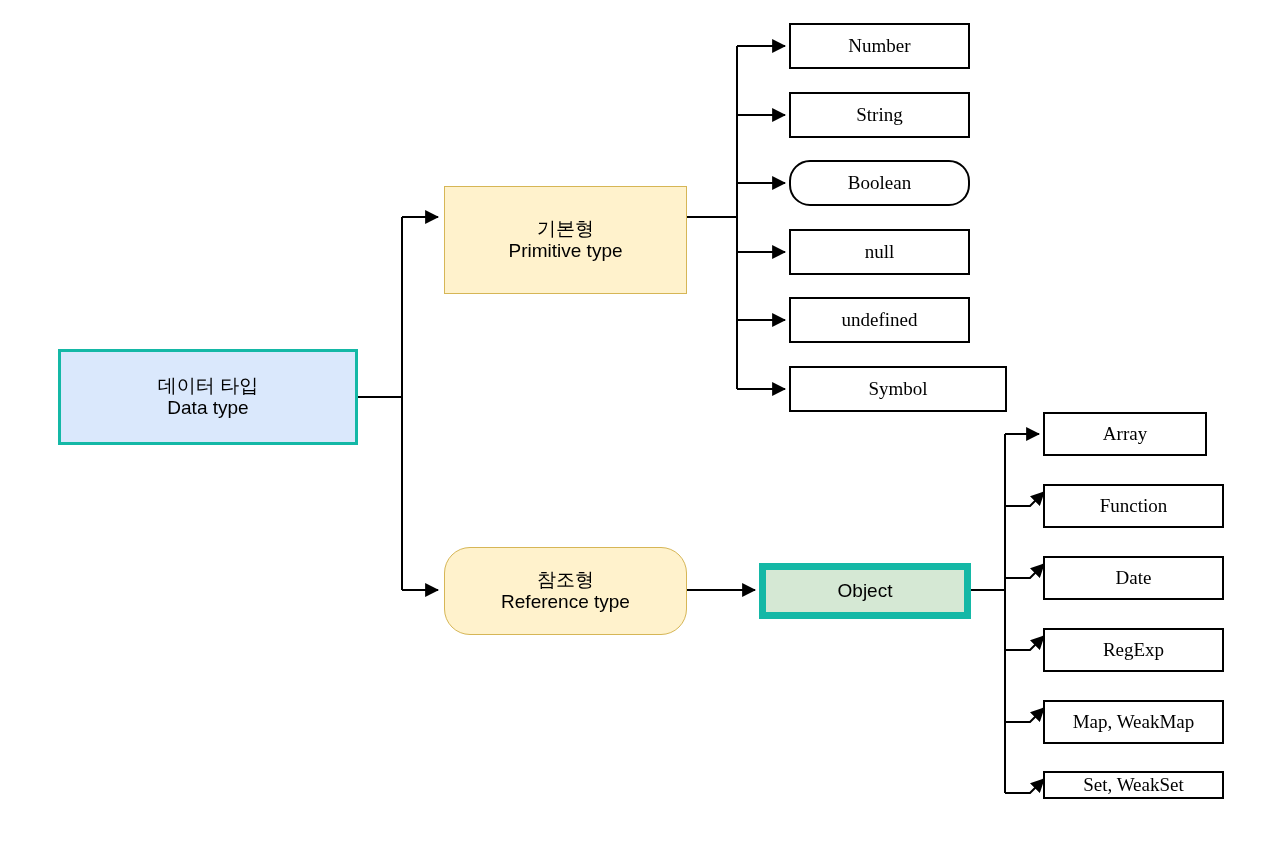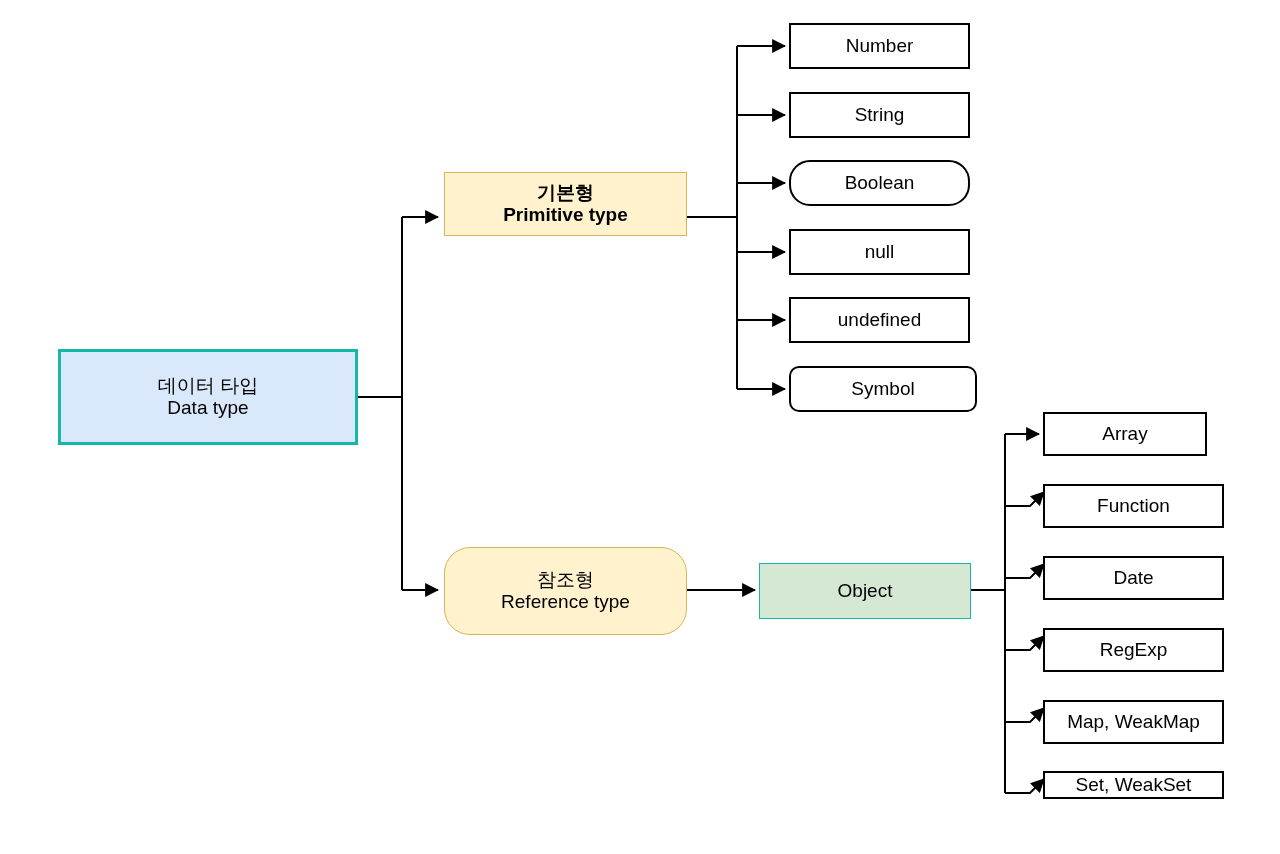--- a/index.html
+++ b/index.html
@@ -48,27 +48,28 @@
     border: 3px solid #14b8a6;
     font-size: 19px;
   }
   .node-group {
     background: #fff2cc;
     border: 1px solid #d6b656;
     font-size: 19px;
   }
   .node-object {
     background: #d5e8d4;
-    border: 1px solid #14b8a6;
+    border: 7px solid #14b8a6;
     font-size: 19px;
   }
   .node-leaf {
     background: #ffffff;
     border: 2px solid #000000;
     font-size: 19px;
+    font-family: Liberation Serif, serif;
   }
 </style>
 </head>
 <body>
 
 <div id="canvas">
 
   <svg id="edges" viewBox="0 0 1280 854" width="1280" height="854">
     <defs>
       <marker id="arrow" viewBox="0 0 10 10" refX="9.2" refY="5" markerWidth="7" markerHeight="7" orient="auto-start-reverse">
@@ -104,21 +105,21 @@
       <path d="M 1005 722 L 1030 722 L 1044 708" marker-end="url(#arrow)"></path>
       <path d="M 1005 793 L 1030 793 L 1044 779" marker-end="url(#arrow)"></path>
     </g>
   </svg>
 
   <div class="node node-root" style="left:58px; top:349px; width:300px; height:96px;">
     <span class="line1">데이터 타입</span>
     <span class="line2">Data type</span>
   </div>
 
-  <div class="node node-group" style="left:444px; top:172px; width:243px; height:64px;font-weight:bold;">
+  <div class="node node-group" style="left:444px; top:186px; width:243px; height:108px;">
     <span class="line1">기본형</span>
     <span class="line2">Primitive type</span>
   </div>
 
   <div class="node node-group" style="left:444px; top:547px; width:243px; height:88px;border-radius:26px;">
     <span class="line1">참조형</span>
     <span class="line2">Reference type</span>
   </div>
 
   <div class="node node-object" style="left:759px; top:563px; width:212px; height:56px;">
@@ -133,21 +134,21 @@
   </div>
   <div class="node node-leaf" style="left:789px; top:160px; width:181px; height:46px;border-radius:21px;">
     <span class="line1">Boolean</span>
   </div>
   <div class="node node-leaf" style="left:789px; top:229px; width:181px; height:46px;">
     <span class="line1">null</span>
   </div>
   <div class="node node-leaf" style="left:789px; top:297px; width:181px; height:46px;">
     <span class="line1">undefined</span>
   </div>
-  <div class="node node-leaf" style="left:789px; top:366px; width:188px; height:46px;border-radius:10px;">
+  <div class="node node-leaf" style="left:789px; top:366px; width:218px; height:46px;">
     <span class="line1">Symbol</span>
   </div>
 
   <div class="node node-leaf" style="left:1043px; top:412px; width:164px; height:44px;justify-content:center;">
     <span class="line1">Array</span>
   </div>
   <div class="node node-leaf" style="left:1043px; top:484px; width:181px; height:44px;">
     <span class="line1">Function</span>
   </div>
   <div class="node node-leaf" style="left:1043px; top:628px; width:181px; height:44px;">

